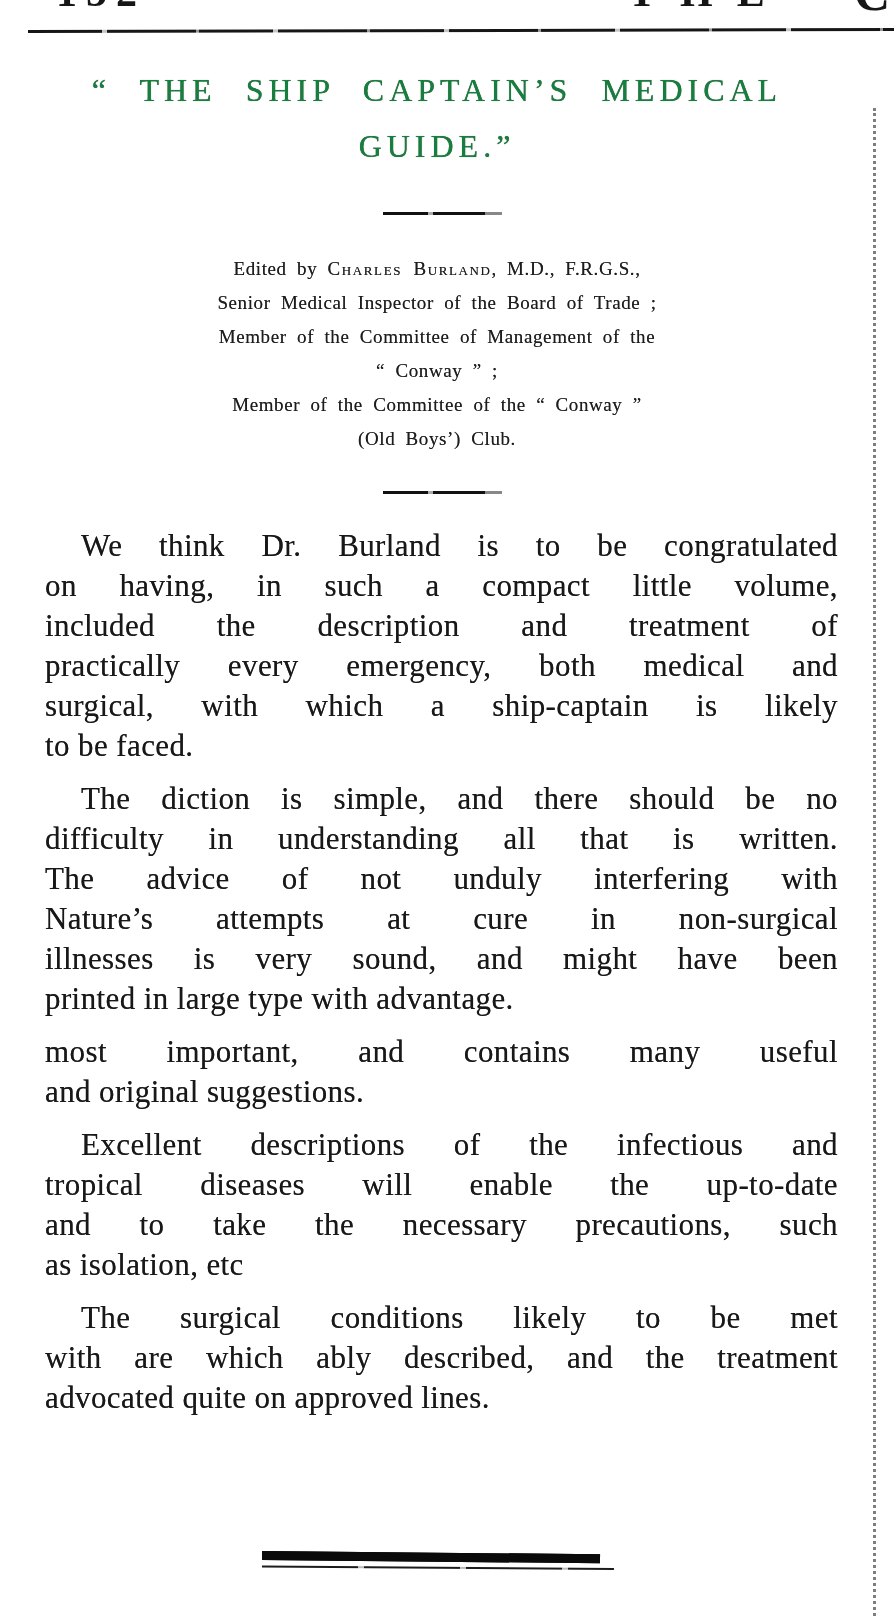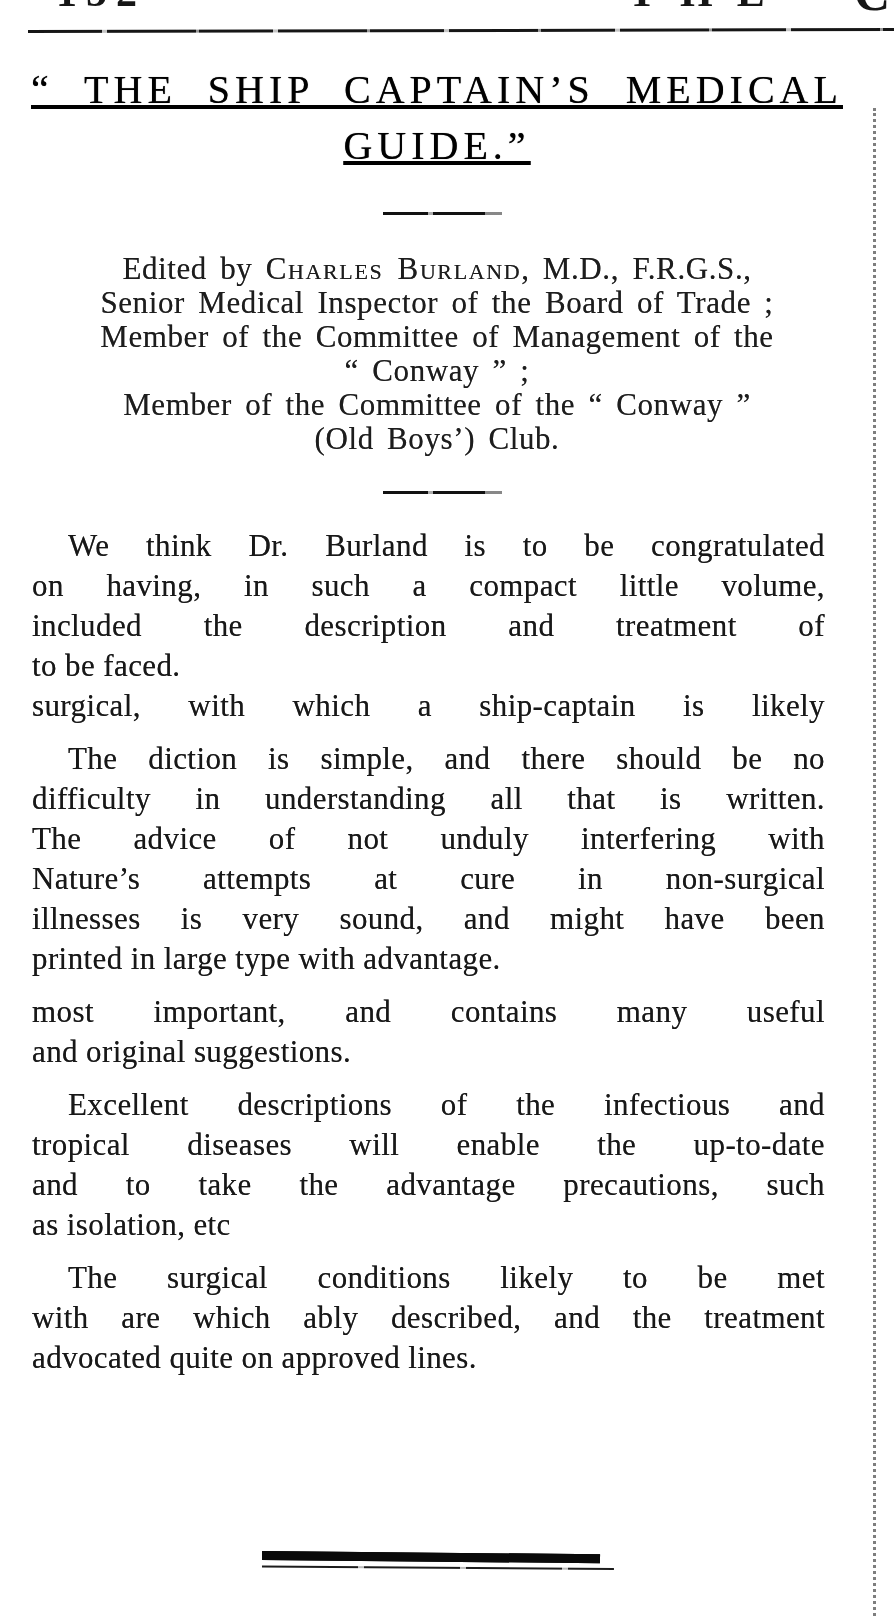--- a/index.html
+++ b/index.html
@@ -34,46 +34,45 @@
   
   .right-edge{
     position:absolute;left:873px;top:108px;bottom:0;width:0;
     border-left:3px dotted #4d4d4d;opacity:.72;
   }
   .title{
     position:absolute;top:66px;left:0;right:20px;margin:0;
     text-align:center;font-weight:400;
   }
   .title-line{
-    font-size:40px;line-height:48px;
+    font-size:32px;line-height:48px;
     letter-spacing:5px;word-spacing:16px;
-    color:#000000;
+    color:#15803d;
     text-shadow:0 0 .7px rgba(0,0,0,.75);
-    text-decoration:underline;
   }
   .title-line.line2{margin-top:8px;}
   .short-rule{
     position:absolute;left:383px;width:119px;height:3px;
     background:linear-gradient(90deg,#111 0 38%,rgba(17,17,17,.35) 38% 42%,#111 42% 86%,rgba(17,17,17,.5) 86% 100%);
   }
   .rule-a{top:212px;}
   .rule-b{top:491px;}
   .byline{
     position:absolute;top:252px;left:10px;right:30px;
     text-align:center;
   }
   .byline-line{
-    font-size:31px;line-height:34px;
+    font-size:19px;line-height:34px;
     letter-spacing:.6px;word-spacing:5px;
     color:#1d1d1d;
     text-shadow:0 0 .5px rgba(0,0,0,.6);
   }
   .smallcaps{font-variant:small-caps;letter-spacing:1.6px;}
   .body{
-    position:absolute;top:526px;left:32px;width:793px;
+    position:absolute;top:526px;left:45px;width:793px;
   }
   .para{margin:0 0 13px 0;}
   .bline{
     font-size:31px;line-height:40px;
     letter-spacing:.4px;
     text-align:justify;text-align-last:justify;
     color:#181818;
     text-shadow:0 0 .6px rgba(0,0,0,.65);
     white-space:normal;
   }
@@ -122,42 +121,43 @@
   </div>
 
   <div class="short-rule rule-b"></div>
 
   <div class="body">
 
     <div class="para">
       <div class="bline first">We think Dr. Burland is to be congratulated</div>
       <div class="bline">on having, in such a compact little volume,</div>
       <div class="bline">included the description and treatment of</div>
+      <div class="bline">practically every emergency, both medical and</div>
+      <div class="bline">surgical, with which a ship-captain is likely</div>
       <div class="bline last">to be faced.</div>
-      <div class="bline">surgical, with which a ship-captain is likely</div>
     </div>
 
     <div class="para">
       <div class="bline first">The diction is simple, and there should be no</div>
       <div class="bline">difficulty in understanding all that is written.</div>
       <div class="bline">The advice of not unduly interfering with</div>
       <div class="bline">Nature’s attempts at cure in non-surgical</div>
       <div class="bline">illnesses is very sound, and might have been</div>
       <div class="bline last">printed in large type with advantage.</div>
     </div>
 
     <div class="para">
       <div class="bline">most important, and contains many useful</div>
       <div class="bline last">and original suggestions.</div>
     </div>
 
     <div class="para">
       <div class="bline first">Excellent descriptions of the infectious and</div>
       <div class="bline">tropical diseases will enable the up-to-date</div>
-      <div class="bline">and to take the advantage precautions, such</div>
+      <div class="bline">and to take the necessary precautions, such</div>
       <div class="bline last">as isolation, etc</div>
     </div>
 
     <div class="para">
       <div class="bline first">The surgical conditions likely to be met</div>
       <div class="bline">with are which ably described, and the treatment</div>
       <div class="bline last">advocated quite on approved lines.</div>
     </div>
 
   </div>

